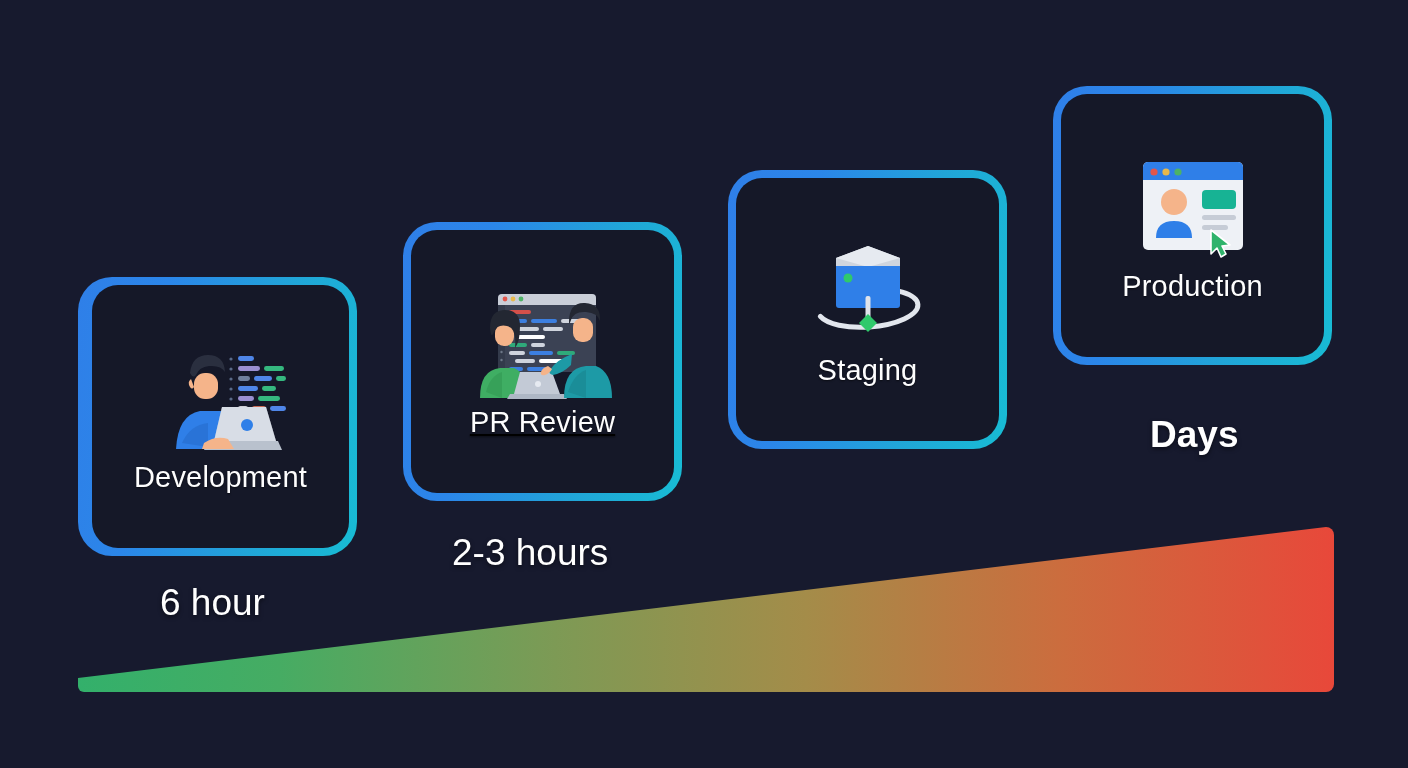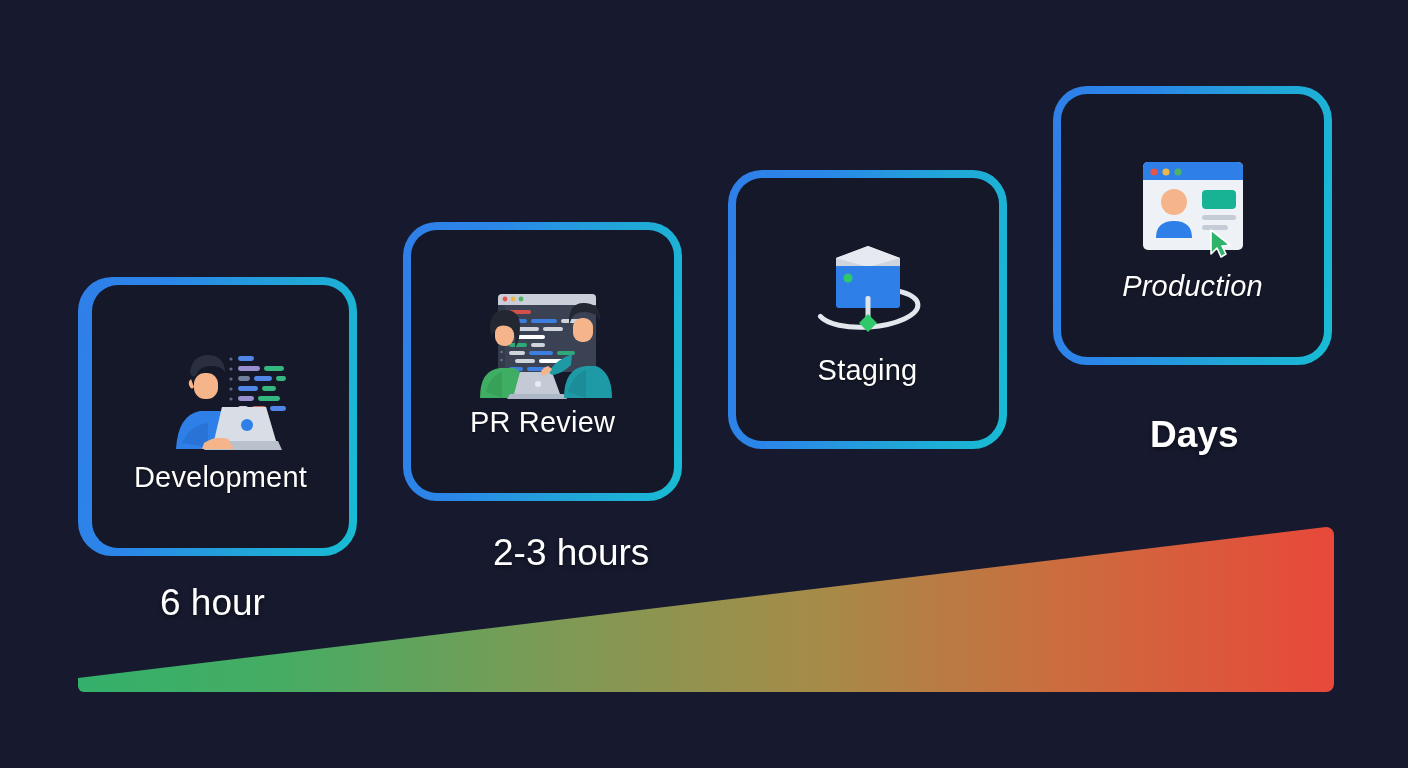--- a/index.html
+++ b/index.html
@@ -46,26 +46,26 @@
     position:absolute;
     color:#ffffff;
     font-size:37px;
     line-height:1;
     white-space:nowrap;
     text-shadow:0 2px 4px rgba(0,0,0,.5);
   }
 
   
   #card-1{left:78px; top:277px;padding-left:14px;}
-  #card-2{left:403px;top:222px;}
+  #card-2{left:403px;top:222px;text-decoration:underline;}
   #card-3{left:728px;top:157px;margin-top:13px;}
-  #card-4{left:1053px;top:86px;font-style:italic;}
+  #card-4{left:1053px;top:86px;}
 
   #cap-1{left:160px; top:584px;}
-  #cap-2{left:452px; top:534px;margin-left:41px;}
+  #cap-2{left:452px; top:534px;}
   #cap-3{left:780px; top:482px;}
   #cap-4{left:1150px;top:416px;font-weight:bold;}
 
   
   #wedge{
     position:absolute;
     left:0;top:480px;
     width:1408px;height:240px;
     pointer-events:none;
   }

